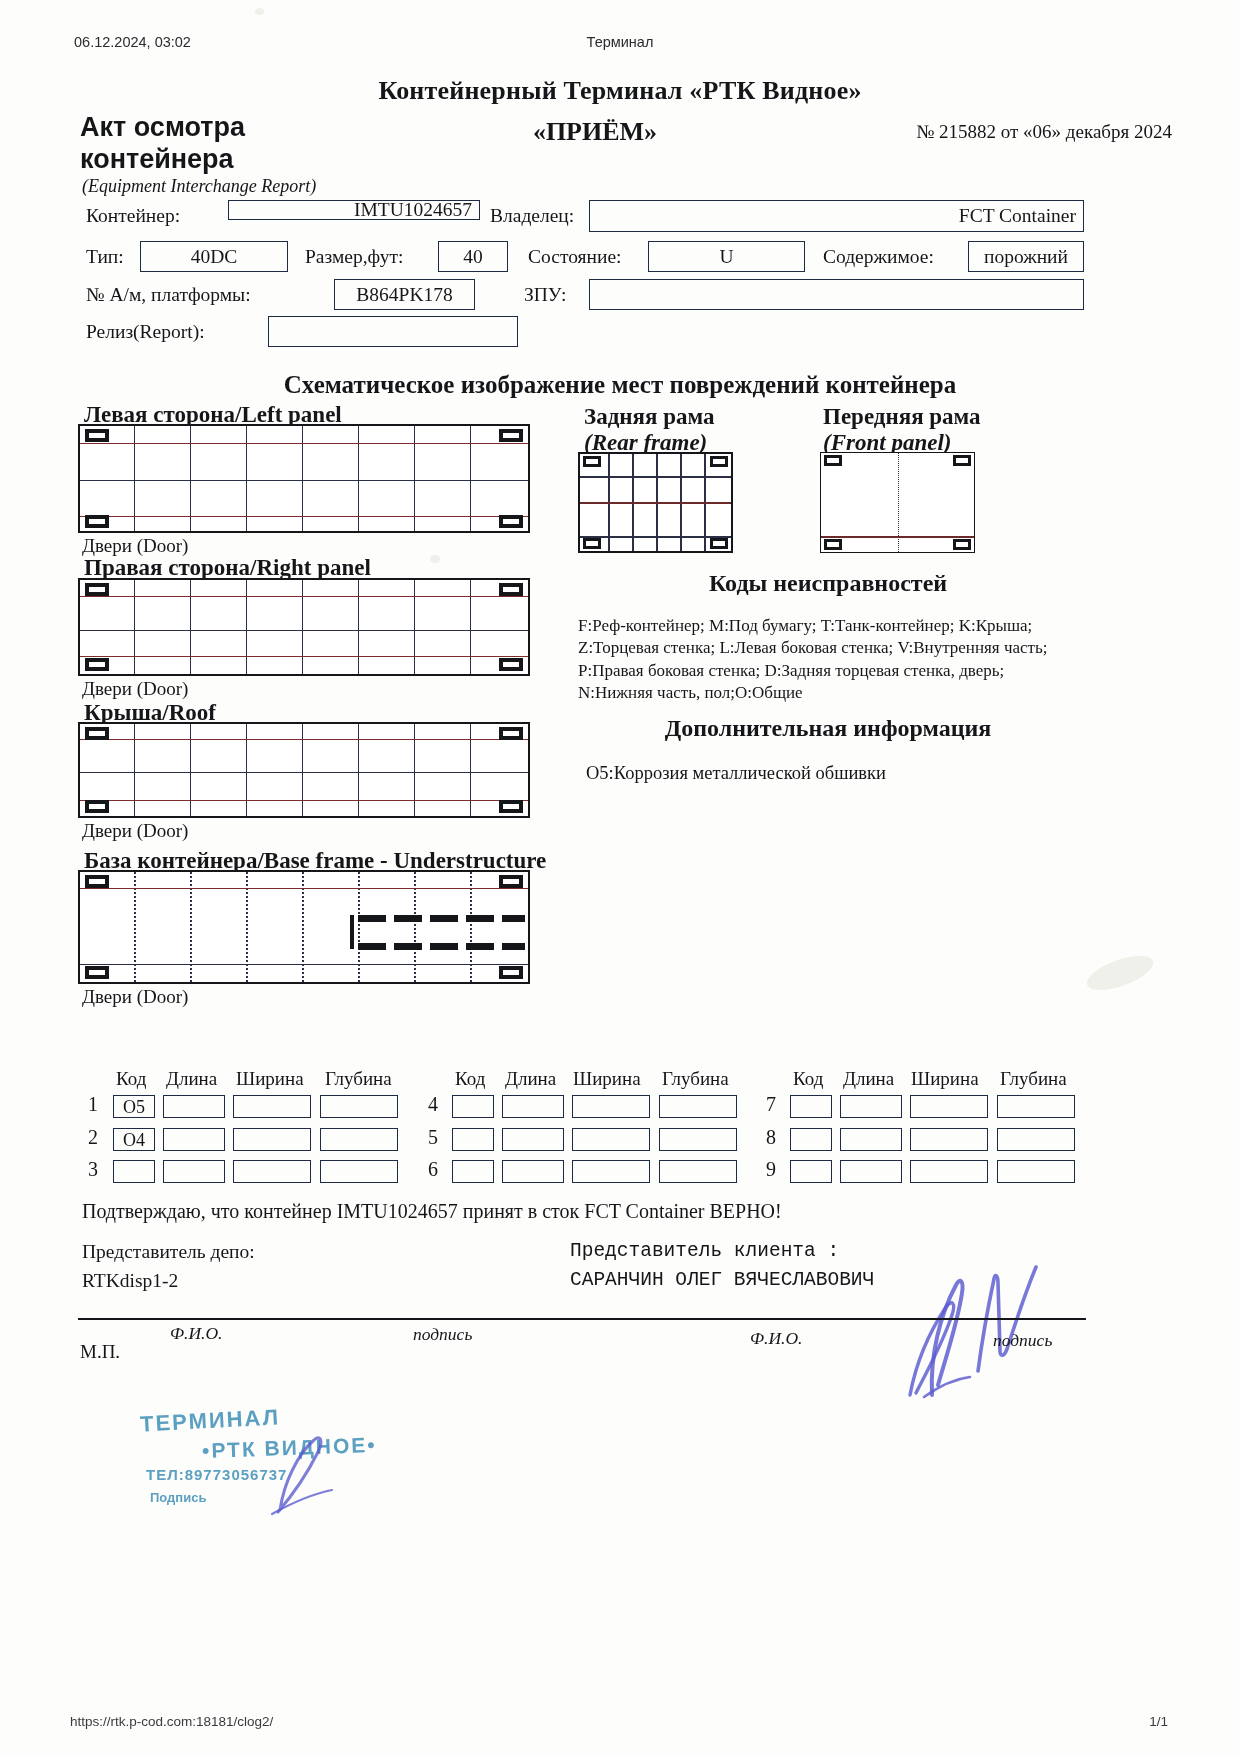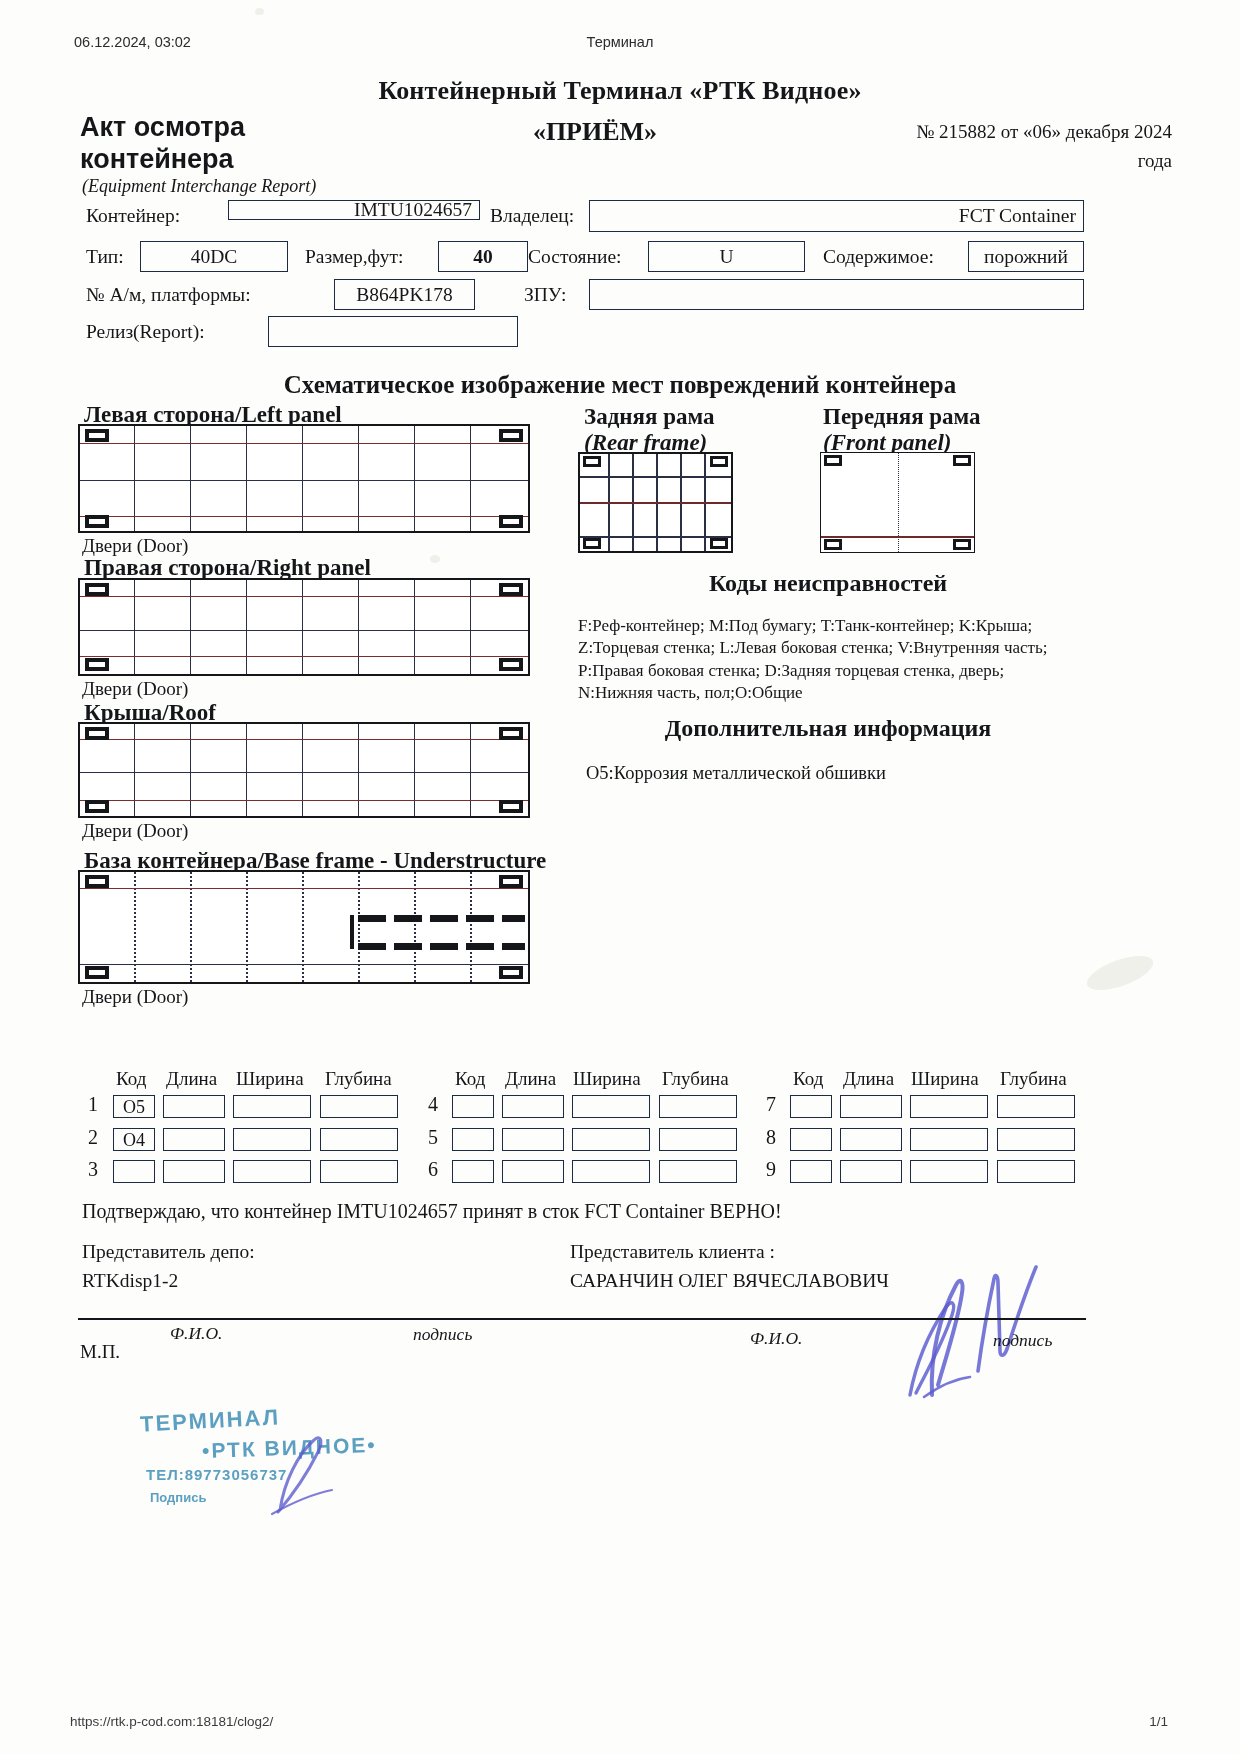--- a/index.html
+++ b/index.html
@@ -108,41 +108,40 @@
 
   <div class="org-title">Контейнерный Терминал «РТК Видное»</div>
   <div class="doc-kind">
     <div>Акт осмотра</div>
     <div>контейнера</div>
   </div>
   <div class="doc-mode">«ПРИЁМ»</div>
   <div class="doc-sub">(Equipment Interchange Report)</div>
   <div class="doc-num">
     <div>№ 215882 от «06» декабря 2024</div>
-    <div>года</div>
   </div>
 
   <div class="frow" style="left:0;top:200px;width:100%;height:34px;">
     <span class="lbl" style="left:86px;top:5px;">Контейнер:</span>
     <span class="box" style="left:228px;top:0;width:252px;height:20px;">
       <span class="val">IMTU1024657</span>
     </span>
     <span class="lbl" style="left:490px;top:5px;">Владелец:</span>
     <span class="box" style="left:589px;top:0;width:495px;height:32px;">
       <span class="val">FCT Container</span>
     </span>
   </div>
 
   <div class="frow" style="left:0;top:241px;width:100%;height:34px;">
     <span class="lbl" style="left:86px;top:5px;">Тип:</span>
     <span class="box" style="left:140px;top:0;width:148px;height:31px;">
       <span class="val c">40DC</span>
     </span>
     <span class="lbl" style="left:305px;top:5px;">Размер,фут:</span>
-    <span class="box" style="left:438px;top:0;width:90px;height:31px;font-weight:bold;">
+    <span class="box" style="left:438px;top:0;width:70px;height:31px;">
       <span class="val c">40</span>
     </span>
     <span class="lbl" style="left:528px;top:5px;">Состояние:</span>
     <span class="box" style="left:648px;top:0;width:157px;height:31px;">
       <span class="val c">U</span>
     </span>
     <span class="lbl" style="left:823px;top:5px;">Содержимое:</span>
     <span class="box" style="left:968px;top:0;width:116px;height:31px;">
       <span class="val c">порожний</span>
     </span>
@@ -446,21 +445,21 @@
         <span class="cv"></span>
       </span>
   </div>
 
   <div class="confirm" style="left:82px;top:1200px;">Подтверждаю, что контейнер  IMTU1024657 принят в сток  FCT Container ВЕРНО!</div>
 
   <div class="rep" style="left:82px;top:1237px;">
     <div>Представитель депо:</div>
     <div>RTKdisp1-2</div>
   </div>
-  <div class="rep" style="left:570px;top:1237px;">
+  <div class="rep" style="left:570px;top:1237px;font-family:Liberation Mono, monospace;">
     <div>Представитель клиента :</div>
     <div>САРАНЧИН ОЛЕГ ВЯЧЕСЛАВОВИЧ</div>
   </div>
 
   <svg class="ink" width="200" height="160" viewBox="0 0 200 160" style="left:890px;top:1245px;">
     <g fill="none" stroke="#5a5ad0" stroke-opacity="0.82" stroke-linecap="round" stroke-linejoin="round">
       <path d="M42 150 C40 110, 50 70, 66 40 C70 32, 74 36, 72 48 C68 76, 56 112, 48 140" stroke-width="4"></path>
       <path d="M20 150 C26 118, 40 86, 56 62 C62 54, 66 58, 62 70 C52 100, 36 128, 26 148" stroke-width="3.4"></path>
       <path d="M88 126 C92 96, 98 62, 104 34 C105 28, 108 30, 108 38 L110 106 C110 112, 114 112, 117 104 C126 76, 136 46, 146 22" stroke-width="3.6"></path>
       <path d="M34 152 C48 142, 64 134, 80 132" stroke-width="2.6"></path>

